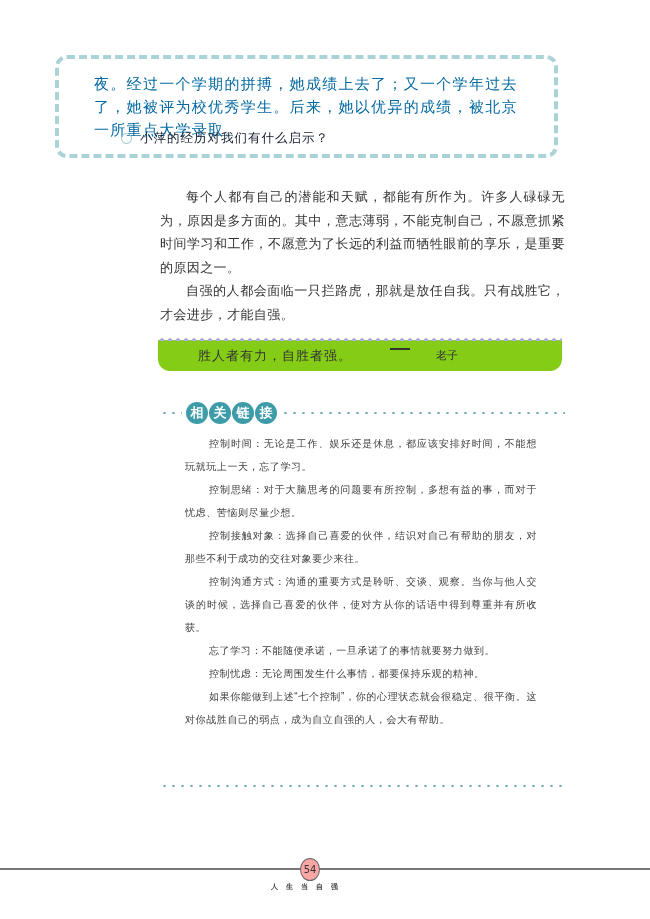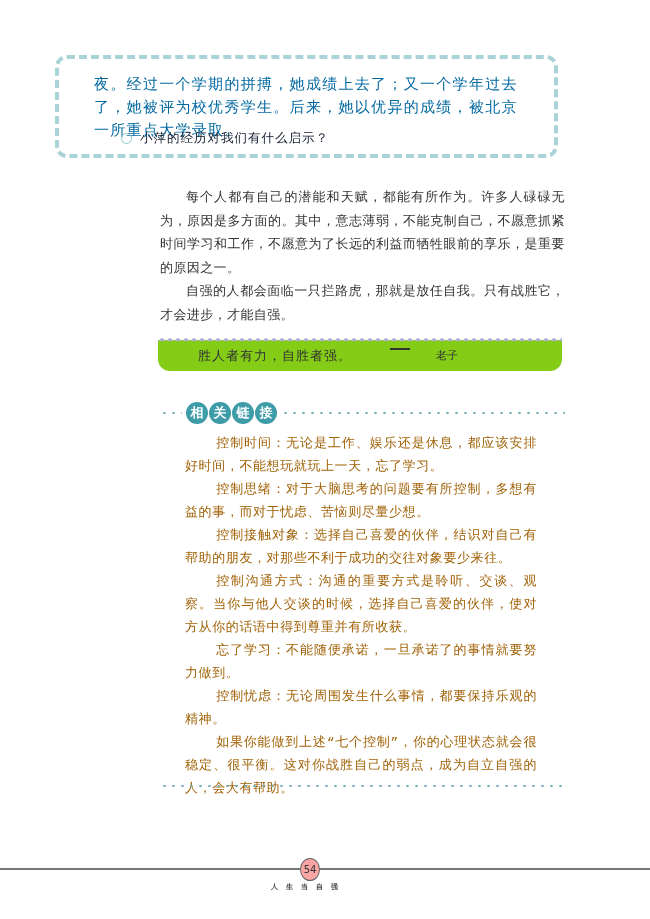--- a/index.html
+++ b/index.html
@@ -50,22 +50,22 @@
     position:absolute; left:160px; top:400px; width:405px; height:26px; display:flex; align-items:center;
   }
   .dots { height:2px; background:radial-gradient(circle, #6aaab3 1px, transparent 1.3px) 0 0/9px 2px repeat-x; }
   .link-title { display:flex; gap:1px; margin:0 4px; }
   .link-title span {
     width:22px; height:22px; border-radius:50%; background:#3e9ca9; color:#fff;
     font-weight:bold; font-size:13px; display:flex; align-items:center; justify-content:center;
   }
   .link-body {
     position:absolute; left:185px; top:432px; width:352px;
-    font-family:Liberation Mono, monospace;
-    font-size:13px; line-height:23px; color:#a16207; letter-spacing:0.6px;
+    font-family:Liberation Sans, sans-serif;
+    font-size:10px; line-height:23px; color:#404040; letter-spacing:0.6px;
   }
   .link-body p { margin:0; text-indent:2.4em; text-align:justify; }
   .bottom-dots { position:absolute; left:160px; top:785px; width:405px; }
   .footer-line { position:absolute; left:0; right:0; top:868px; height:1.5px; background:#777; }
   .page-num {
     position:absolute; left:300px; top:858px; width:18px; height:21px; border-radius:50%;
     background:#fca5a5; border:1px solid #666; font-size:10px; color:#333;
     display:flex; align-items:center; justify-content:center;
   }
   .footer-title {

